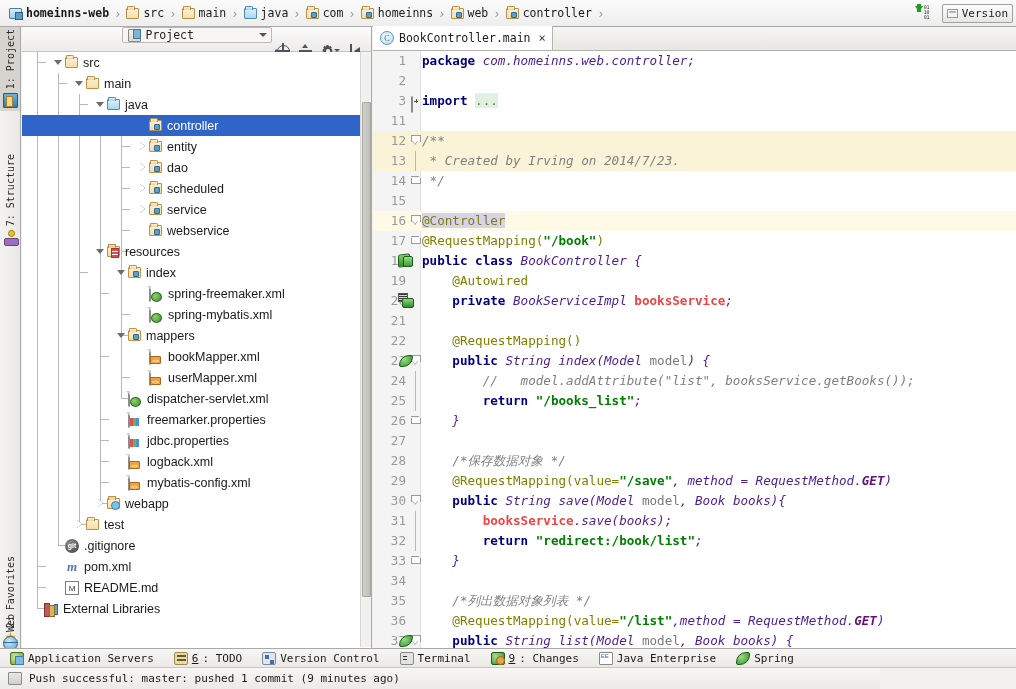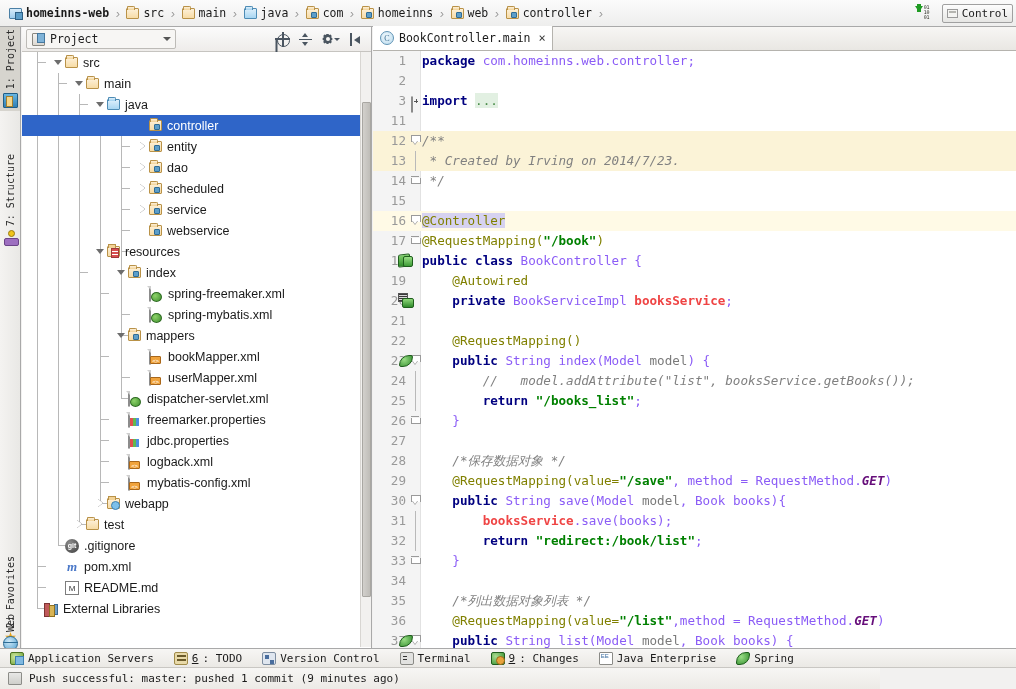--- a/index.html
+++ b/index.html
@@ -167,21 +167,21 @@
   
   .projpanel {
     position: absolute; left: 22px; top: 27px;
     width: 350px; height: 621px;
     background: #ffffff;
     border-right: 1px solid #a9a9a9;
   }
   .proj-header {
     height: 25px; background: linear-gradient(#fbfbfb,#eeecea);
     border-bottom: 1px solid #c6c4c0;
-    display: flex; align-items: center; padding: 0 4px;
+    display: flex; align-items: center; padding: 0 4px; flex-direction: column;
   }
   .proj-combo {
     display: flex; align-items: center; gap: 5px;
     height: 20px; padding: 0 4px 0 5px;
     border: 1px solid #bdbbb7; background: #f7f6f4; border-radius: 2px;
     min-width: 150px;
   }
   .proj-combo-icon {
     width: 13px; height: 13px; position: relative;
     background: linear-gradient(#f4f3f1,#ddd9d2); border: 1px solid #8a8880; border-radius: 1px;
@@ -468,21 +468,21 @@
   }
 
   
   .kw { color: #000080; font-weight: bold; }
   .str { color: #008000; font-weight: bold; }
   .ann { color: #808000; }
   .cmt { color: #808080; font-style: italic; }
   .docc { color: #808080; font-style: italic; }
   .fld { color: #ef4444; font-weight: bold; }
   .param { color: #7a7a7a; }
-  .plain { color: #8b5cf6; }
+  .plain { color: #4c1d95; font-style: italic; }
   .stat { color: #660e7a; font-style: italic; font-weight: bold; }
   .folded { background: #e2f0e2; color: #4a8c4a; }
   .selhl { background: #d6d2f0; }
 
   
   .gicon { position: absolute; width: 15px; height: 15px; }
   .spring-bean {
     width: 14px; height: 14px; position: relative;
   }
   .spring-bean:before {
@@ -612,21 +612,21 @@
         </div>
         <span class="crumb-sep">›</span>
       </div>
     <div class="nav-right">
       <div class="dl-icon">
         <div class="dl-arrow"></div>
         <div class="dl-bits">01<br>10<br>01</div>
       </div>
       <div class="testmy-btn">
         <span class="testmy-gl"></span>
-        <span>Control</span>
+        <span>Version</span>
       </div>
     </div>
   </div>
 
   <div class="vstrip">
     <div class="vtab active" style="top:0px;">
       <span class="vtab-label">1: Project</span>
       <span class="vicon ic-proj"></span>
     </div>
     <div class="vtab" style="top:125px;">

